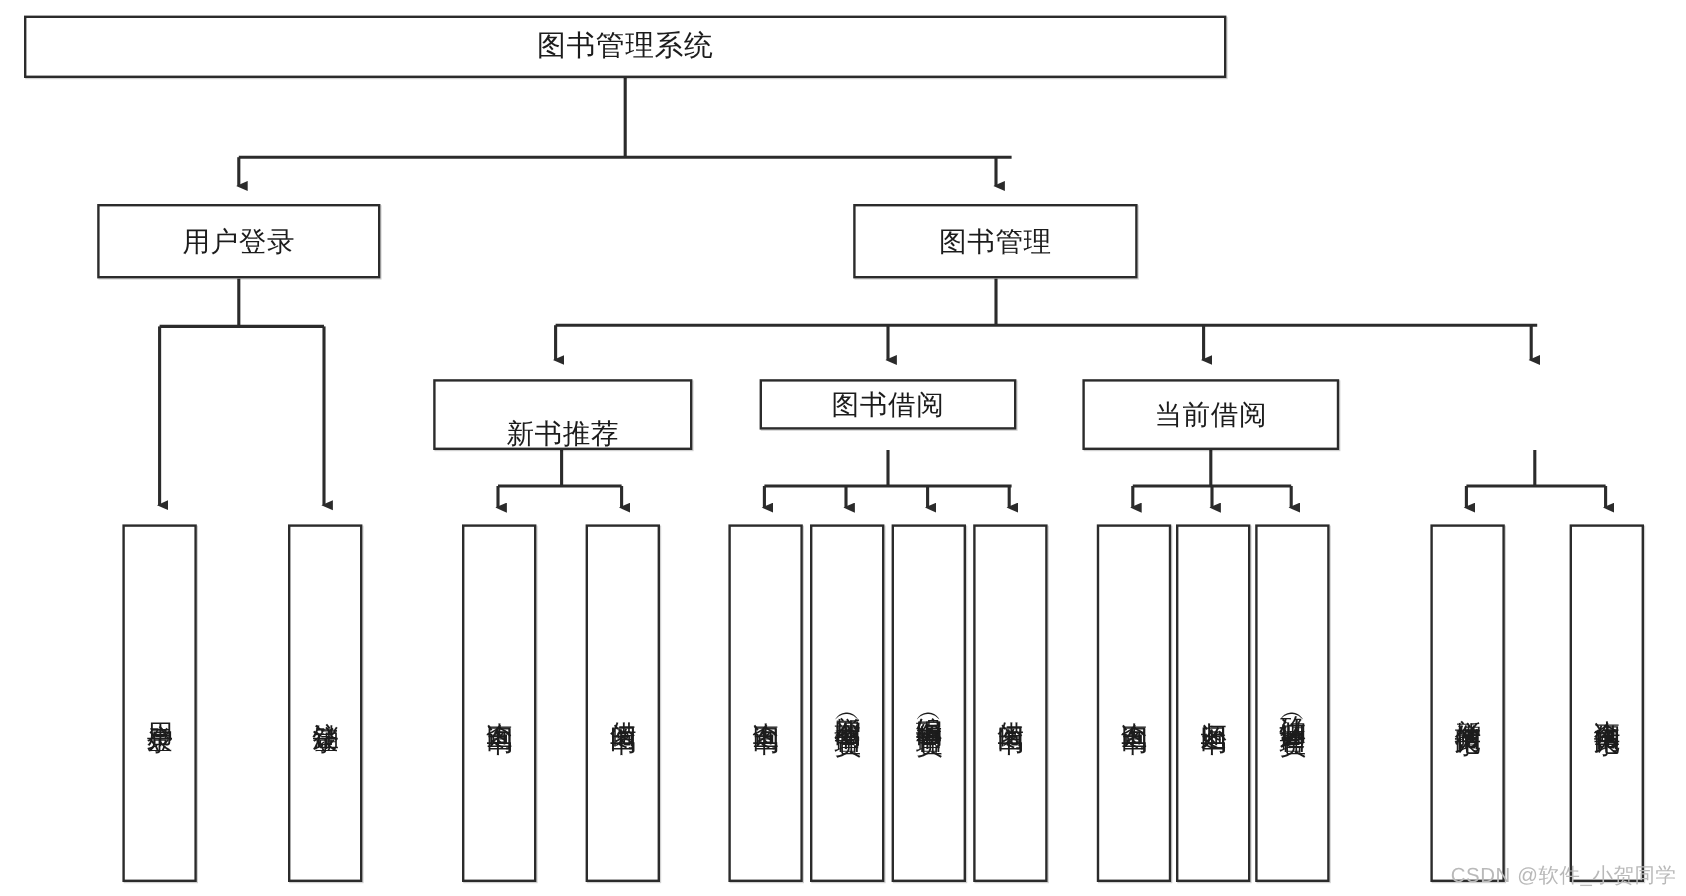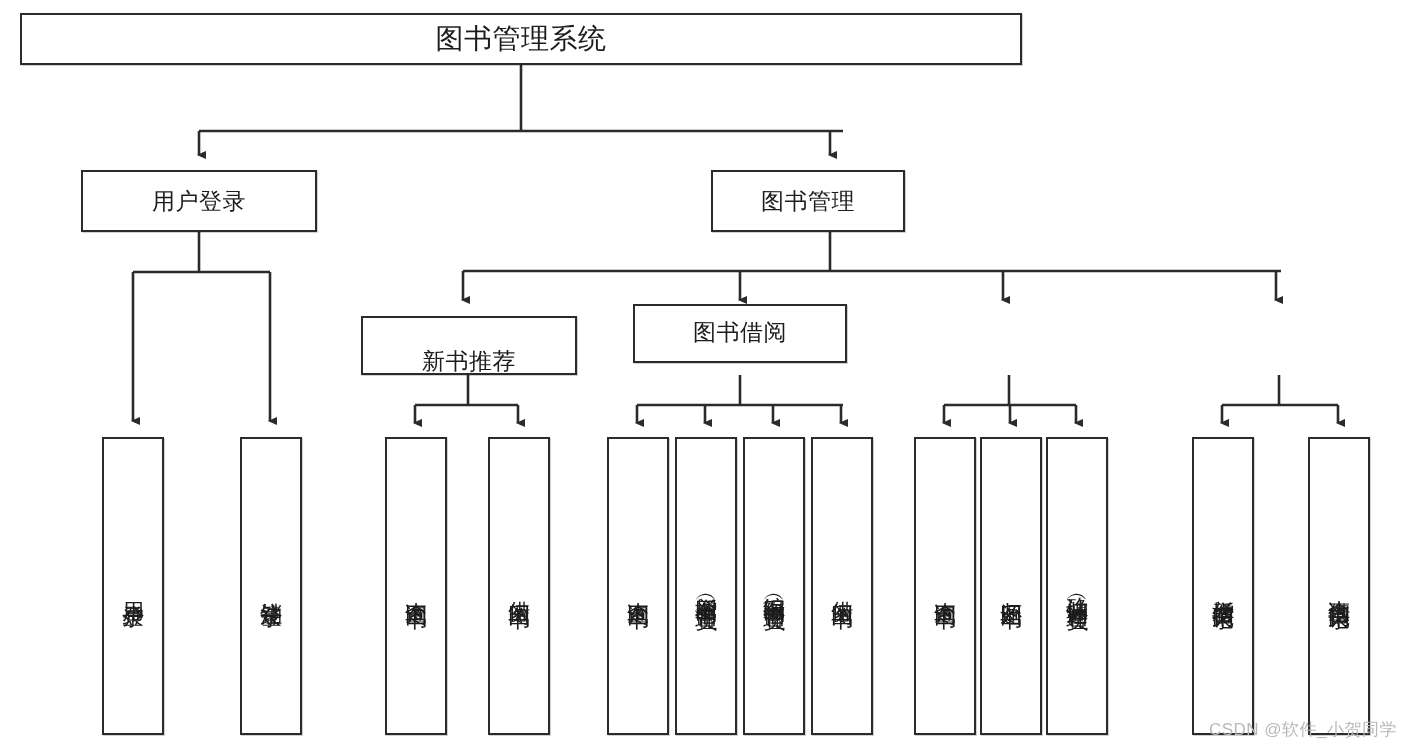--- a/index.html
+++ b/index.html
@@ -42,21 +42,21 @@
     color: #1c1c1c;
     text-align: center;
     line-height: 1.05;
     white-space: pre;
   }
   .node.horizontal .node-label {
     font-size: 23px;
     letter-spacing: 0.5px;
   }
   .node.root .node-label {
-    font-size: 28px;
+    font-size: 24px;
     text-align: right;
   }
   .node.vertical {
     align-items: center;
     justify-content: center;
     padding-top: 4px;
   }
   .node.vertical .node-label {
     writing-mode: vertical-rl;
     text-orientation: upright;
@@ -131,32 +131,35 @@
   </svg>
 
   <div class="node horizontal root" style="left:20px; top:13px; width:1002px; height:52px;">
     <span class="node-label">图书管理系统</span>
   </div>
 
   <div class="node horizontal" style="left:81px; top:170px; width:236px; height:62px;">
     <span class="node-label">用户登录</span>
   </div>
 
-  <div class="node horizontal" style="left:711px; top:170px; width:194px; height:62px;">
+  <div class="node horizontal" style="left:711px; top:170px; width:237px; height:62px;">
     <span class="node-label">图书管理</span>
   </div>
 
   <div class="node horizontal" style="left:361px; top:316px; width:216px; height:59px;align-items:flex-end;">
     <span class="node-label">新书推荐</span>
   </div>
 
-  <div class="node horizontal" style="left:633px; top:304px; width:214px; height:59px;font-family:Liberation Serif, serif;">
+  <div class="node horizontal" style="left:633px; top:316px; width:214px; height:42px;">
     <span class="node-label">图书借阅</span>
   </div>
 
+  <div class="node horizontal" style="left:902px; top:316px; width:214px; height:59px;">
+    <span class="node-label">当前借阅</span>
+  </div>
 
 
   <div class="node vertical" style="left:102px; top:437px; width:62px; height:298px;">
     <span class="node-label">用户登录</span>
   </div>
 
   <div class="node vertical" style="left:240px; top:437px; width:62px; height:298px;">
     <span class="node-label">注销登录</span>
   </div>
 

